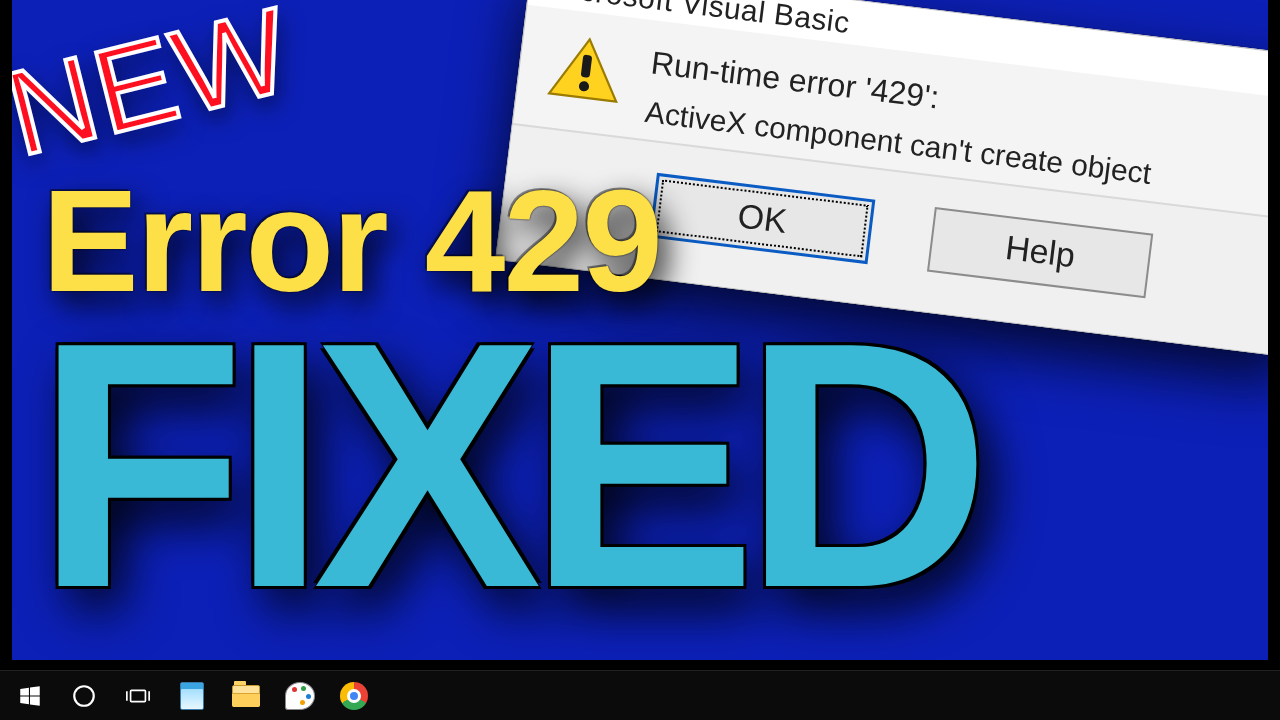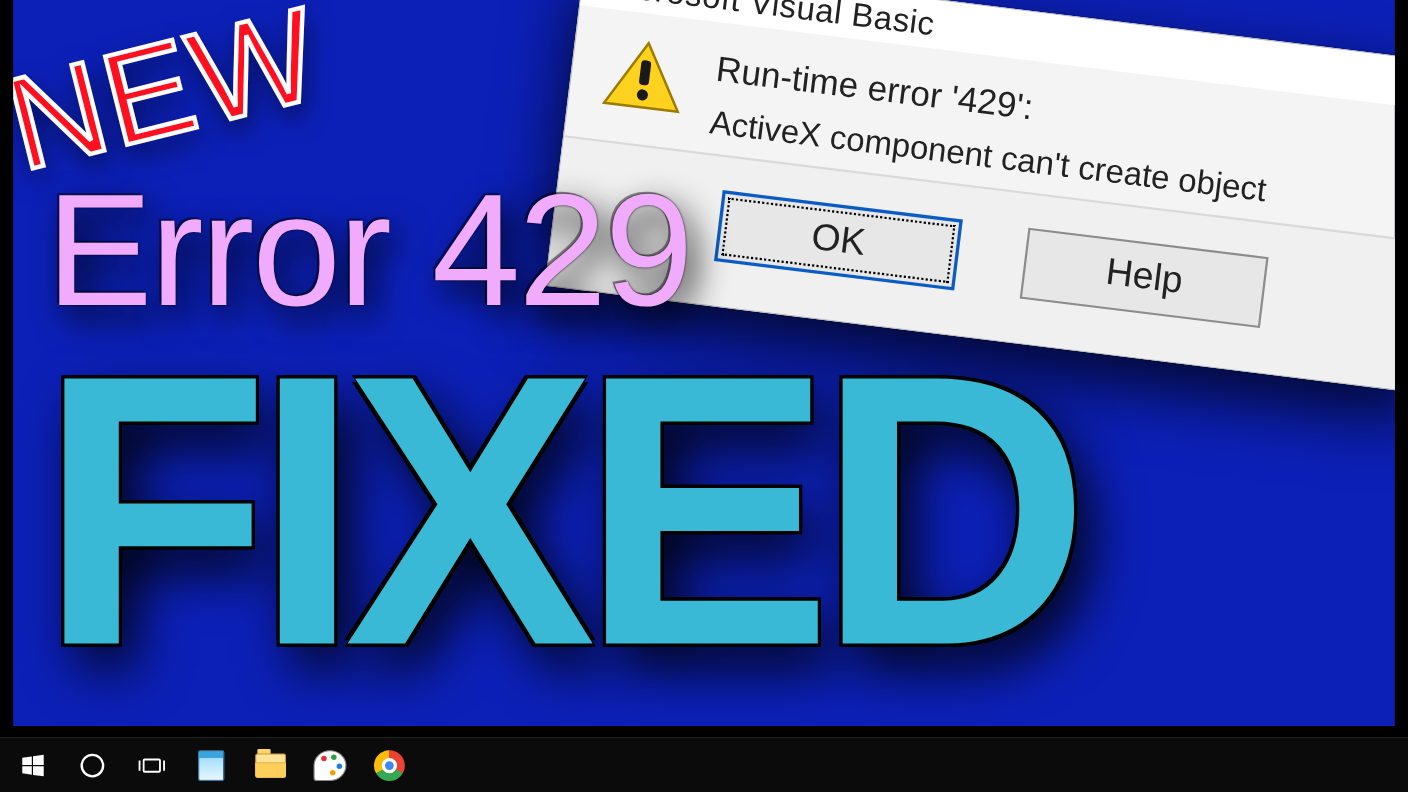--- a/index.html
+++ b/index.html
@@ -89,26 +89,26 @@
     transform: rotate(-14deg);
     font-family: Impact, "Arial Black", sans-serif;
     font-size: 120px;
     letter-spacing: 2px;
     color: #ff1020;
     -webkit-text-stroke: 4px #fff;
     text-shadow: 0 10px 24px rgba(0,0,0,.7);
   }
   .headline-error {
     position: absolute;
-    top: 144px; left: 30px;
+    top: 158px; left: 30px;
     font-family: "Arial Black", Impact, sans-serif;
-    font-weight: 400;
+    font-weight: 700;
     font-size: 145px;
     letter-spacing: -2px;
-    color: #f0abfc;
+    color: #fde047;
     text-shadow: 0 0 2px #000, 8px 12px 30px rgba(0,0,0,.9), -2px -2px 0 rgba(0,0,0,.4);
   }
   .headline-fixed {
     position: absolute;
     top: 290px; left: 14px;
     font-family: "Arial Black", Impact, sans-serif;
     font-weight: 900;
     font-size: 350px;
     line-height: 1;
     letter-spacing: -14px;

